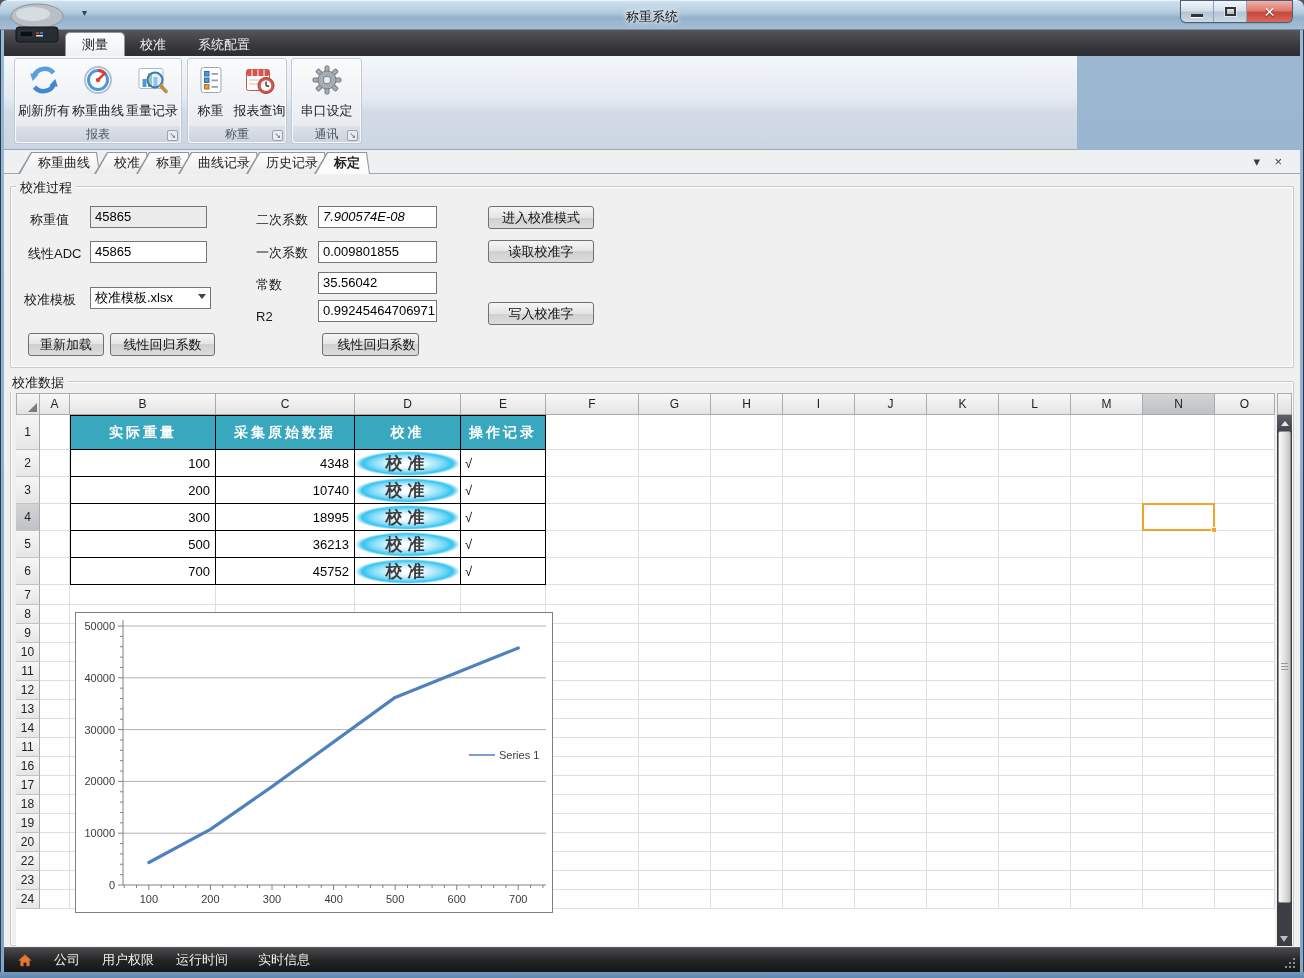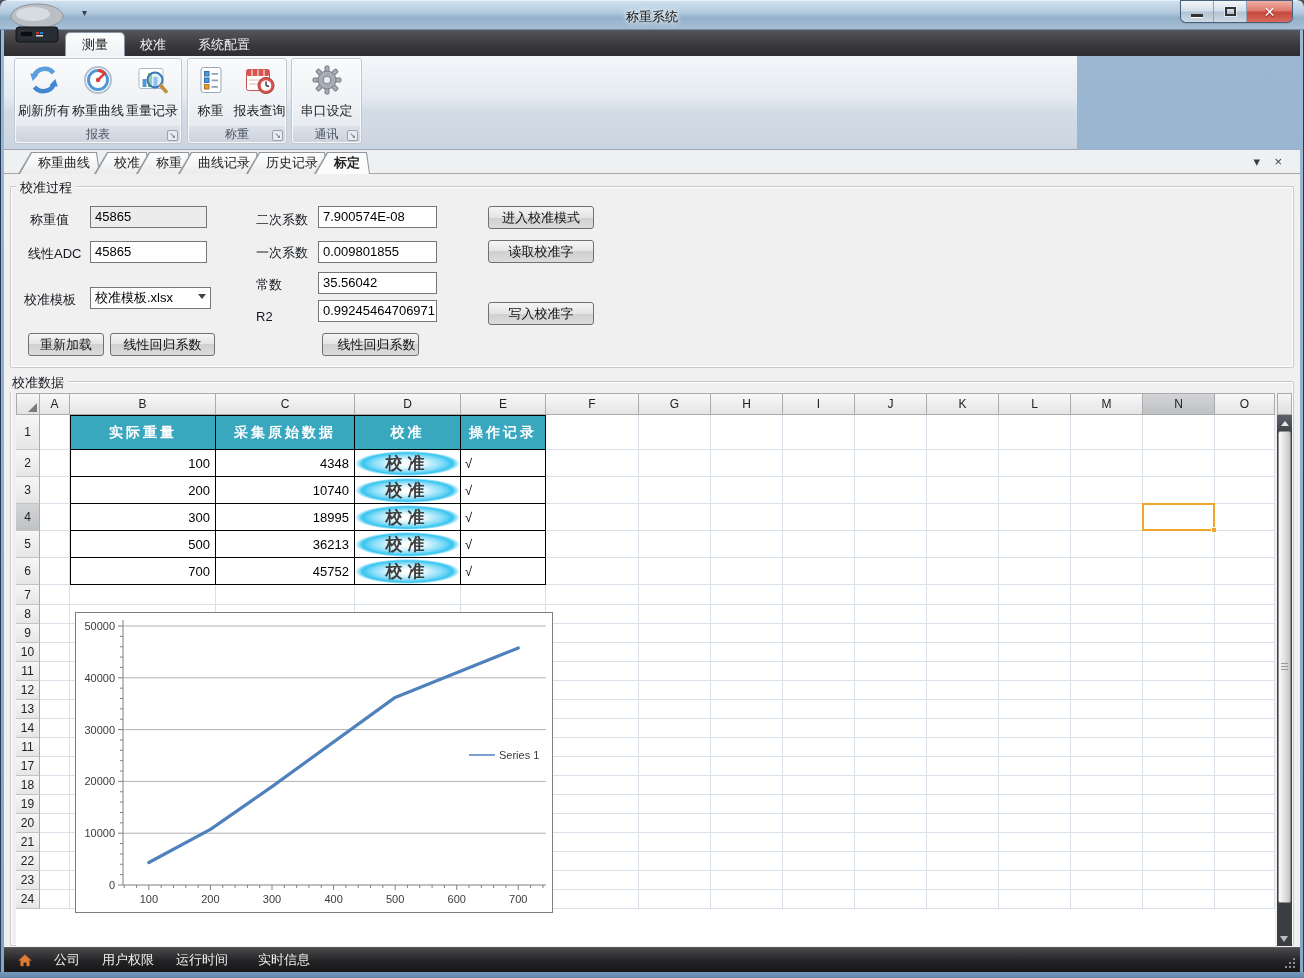--- a/index.html
+++ b/index.html
@@ -321,21 +321,21 @@
   <span class="flabel" style="left:28px; top:245px;">线性ADC</span>
   <div class="tbx" style="left:90px; top:241px; width:117px;">45865</div>
   <span class="flabel" style="left:24px; top:291px;">校准模板</span>
   <div class="combo" style="left:90px; top:287px; width:121px;">
     <span>校准模板.xlsx</span><span class="arr"></span>
   </div>
   <div class="btn" style="left:28px; top:333px; width:76px;">重新加载</div>
   <div class="btn" style="left:110px; top:333px; width:105px;">线性回归系数</div>
 
   <span class="flabel" style="left:256px; top:211px;">二次系数</span>
-  <div class="tbx" style="left:318px; top:206px; width:119px;">7.900574E-08</div>
+  <div class="tbx" style="left:318px; top:206px; width:119px;font-style:italic;">7.900574E-08</div>
   <span class="flabel" style="left:256px; top:244px;">一次系数</span>
   <div class="tbx" style="left:318px; top:241px; width:119px;">0.009801855</div>
   <span class="flabel" style="left:256px; top:276px;">常数</span>
   <div class="tbx" style="left:318px; top:272px; width:119px;">35.56042</div>
   <span class="flabel" style="left:256px; top:309px;">R2</span>
   <div class="tbx" style="left:318px; top:300px; width:119px;">0.99245464706971</div>
   <div class="btn" style="left:322px; top:333px; width:97px;padding-left:12px;">线性回归系数</div>
 
   <div class="btn" style="left:488px; top:206px; width:106px;">进入校准模式</div>
   <div class="btn" style="left:488px; top:240px; width:106px;">读取校准字</div>
@@ -639,20 +639,38 @@
         <div class="g-cell" style="width:72px"></div>
         <div class="g-cell" style="width:72px"></div>
         <div class="g-cell" style="width:72px"></div>
         <div class="g-cell" style="width:72px"></div>
         <div class="g-cell" style="width:72px"></div>
         <div class="g-cell" style="width:72px"></div>
         <div class="g-cell" style="width:72px"></div>
         <div class="g-cell" style="width:60px"></div>
       </div>
       <div class="g-row" style="height:19px">
+        <div class="g-rowhead">16</div>
+        <div class="g-cell" style="width:30px"></div>
+        <div class="g-cell" style="width:146px"></div>
+        <div class="g-cell" style="width:139px"></div>
+        <div class="g-cell" style="width:106px"></div>
+        <div class="g-cell" style="width:85px"></div>
+        <div class="g-cell" style="width:93px"></div>
+        <div class="g-cell" style="width:72px"></div>
+        <div class="g-cell" style="width:72px"></div>
+        <div class="g-cell" style="width:72px"></div>
+        <div class="g-cell" style="width:72px"></div>
+        <div class="g-cell" style="width:72px"></div>
+        <div class="g-cell" style="width:72px"></div>
+        <div class="g-cell" style="width:72px"></div>
+        <div class="g-cell" style="width:72px"></div>
+        <div class="g-cell" style="width:60px"></div>
+      </div>
+      <div class="g-row" style="height:19px">
         <div class="g-rowhead">17</div>
         <div class="g-cell" style="width:30px"></div>
         <div class="g-cell" style="width:146px"></div>
         <div class="g-cell" style="width:139px"></div>
         <div class="g-cell" style="width:106px"></div>
         <div class="g-cell" style="width:85px"></div>
         <div class="g-cell" style="width:93px"></div>
         <div class="g-cell" style="width:72px"></div>
         <div class="g-cell" style="width:72px"></div>
         <div class="g-cell" style="width:72px"></div>
@@ -694,38 +712,20 @@
         <div class="g-cell" style="width:72px"></div>
         <div class="g-cell" style="width:72px"></div>
         <div class="g-cell" style="width:72px"></div>
         <div class="g-cell" style="width:72px"></div>
         <div class="g-cell" style="width:72px"></div>
         <div class="g-cell" style="width:72px"></div>
         <div class="g-cell" style="width:60px"></div>
       </div>
       <div class="g-row" style="height:19px">
         <div class="g-rowhead">20</div>
-        <div class="g-cell" style="width:30px"></div>
-        <div class="g-cell" style="width:146px"></div>
-        <div class="g-cell" style="width:139px"></div>
-        <div class="g-cell" style="width:106px"></div>
-        <div class="g-cell" style="width:85px"></div>
-        <div class="g-cell" style="width:93px"></div>
-        <div class="g-cell" style="width:72px"></div>
-        <div class="g-cell" style="width:72px"></div>
-        <div class="g-cell" style="width:72px"></div>
-        <div class="g-cell" style="width:72px"></div>
-        <div class="g-cell" style="width:72px"></div>
-        <div class="g-cell" style="width:72px"></div>
-        <div class="g-cell" style="width:72px"></div>
-        <div class="g-cell" style="width:72px"></div>
-        <div class="g-cell" style="width:60px"></div>
-      </div>
-      <div class="g-row" style="height:19px">
-        <div class="g-rowhead">21</div>
         <div class="g-cell" style="width:30px"></div>
         <div class="g-cell" style="width:146px"></div>
         <div class="g-cell" style="width:139px"></div>
         <div class="g-cell" style="width:106px"></div>
         <div class="g-cell" style="width:85px"></div>
         <div class="g-cell" style="width:93px"></div>
         <div class="g-cell" style="width:72px"></div>
         <div class="g-cell" style="width:72px"></div>
         <div class="g-cell" style="width:72px"></div>
         <div class="g-cell" style="width:72px"></div>

